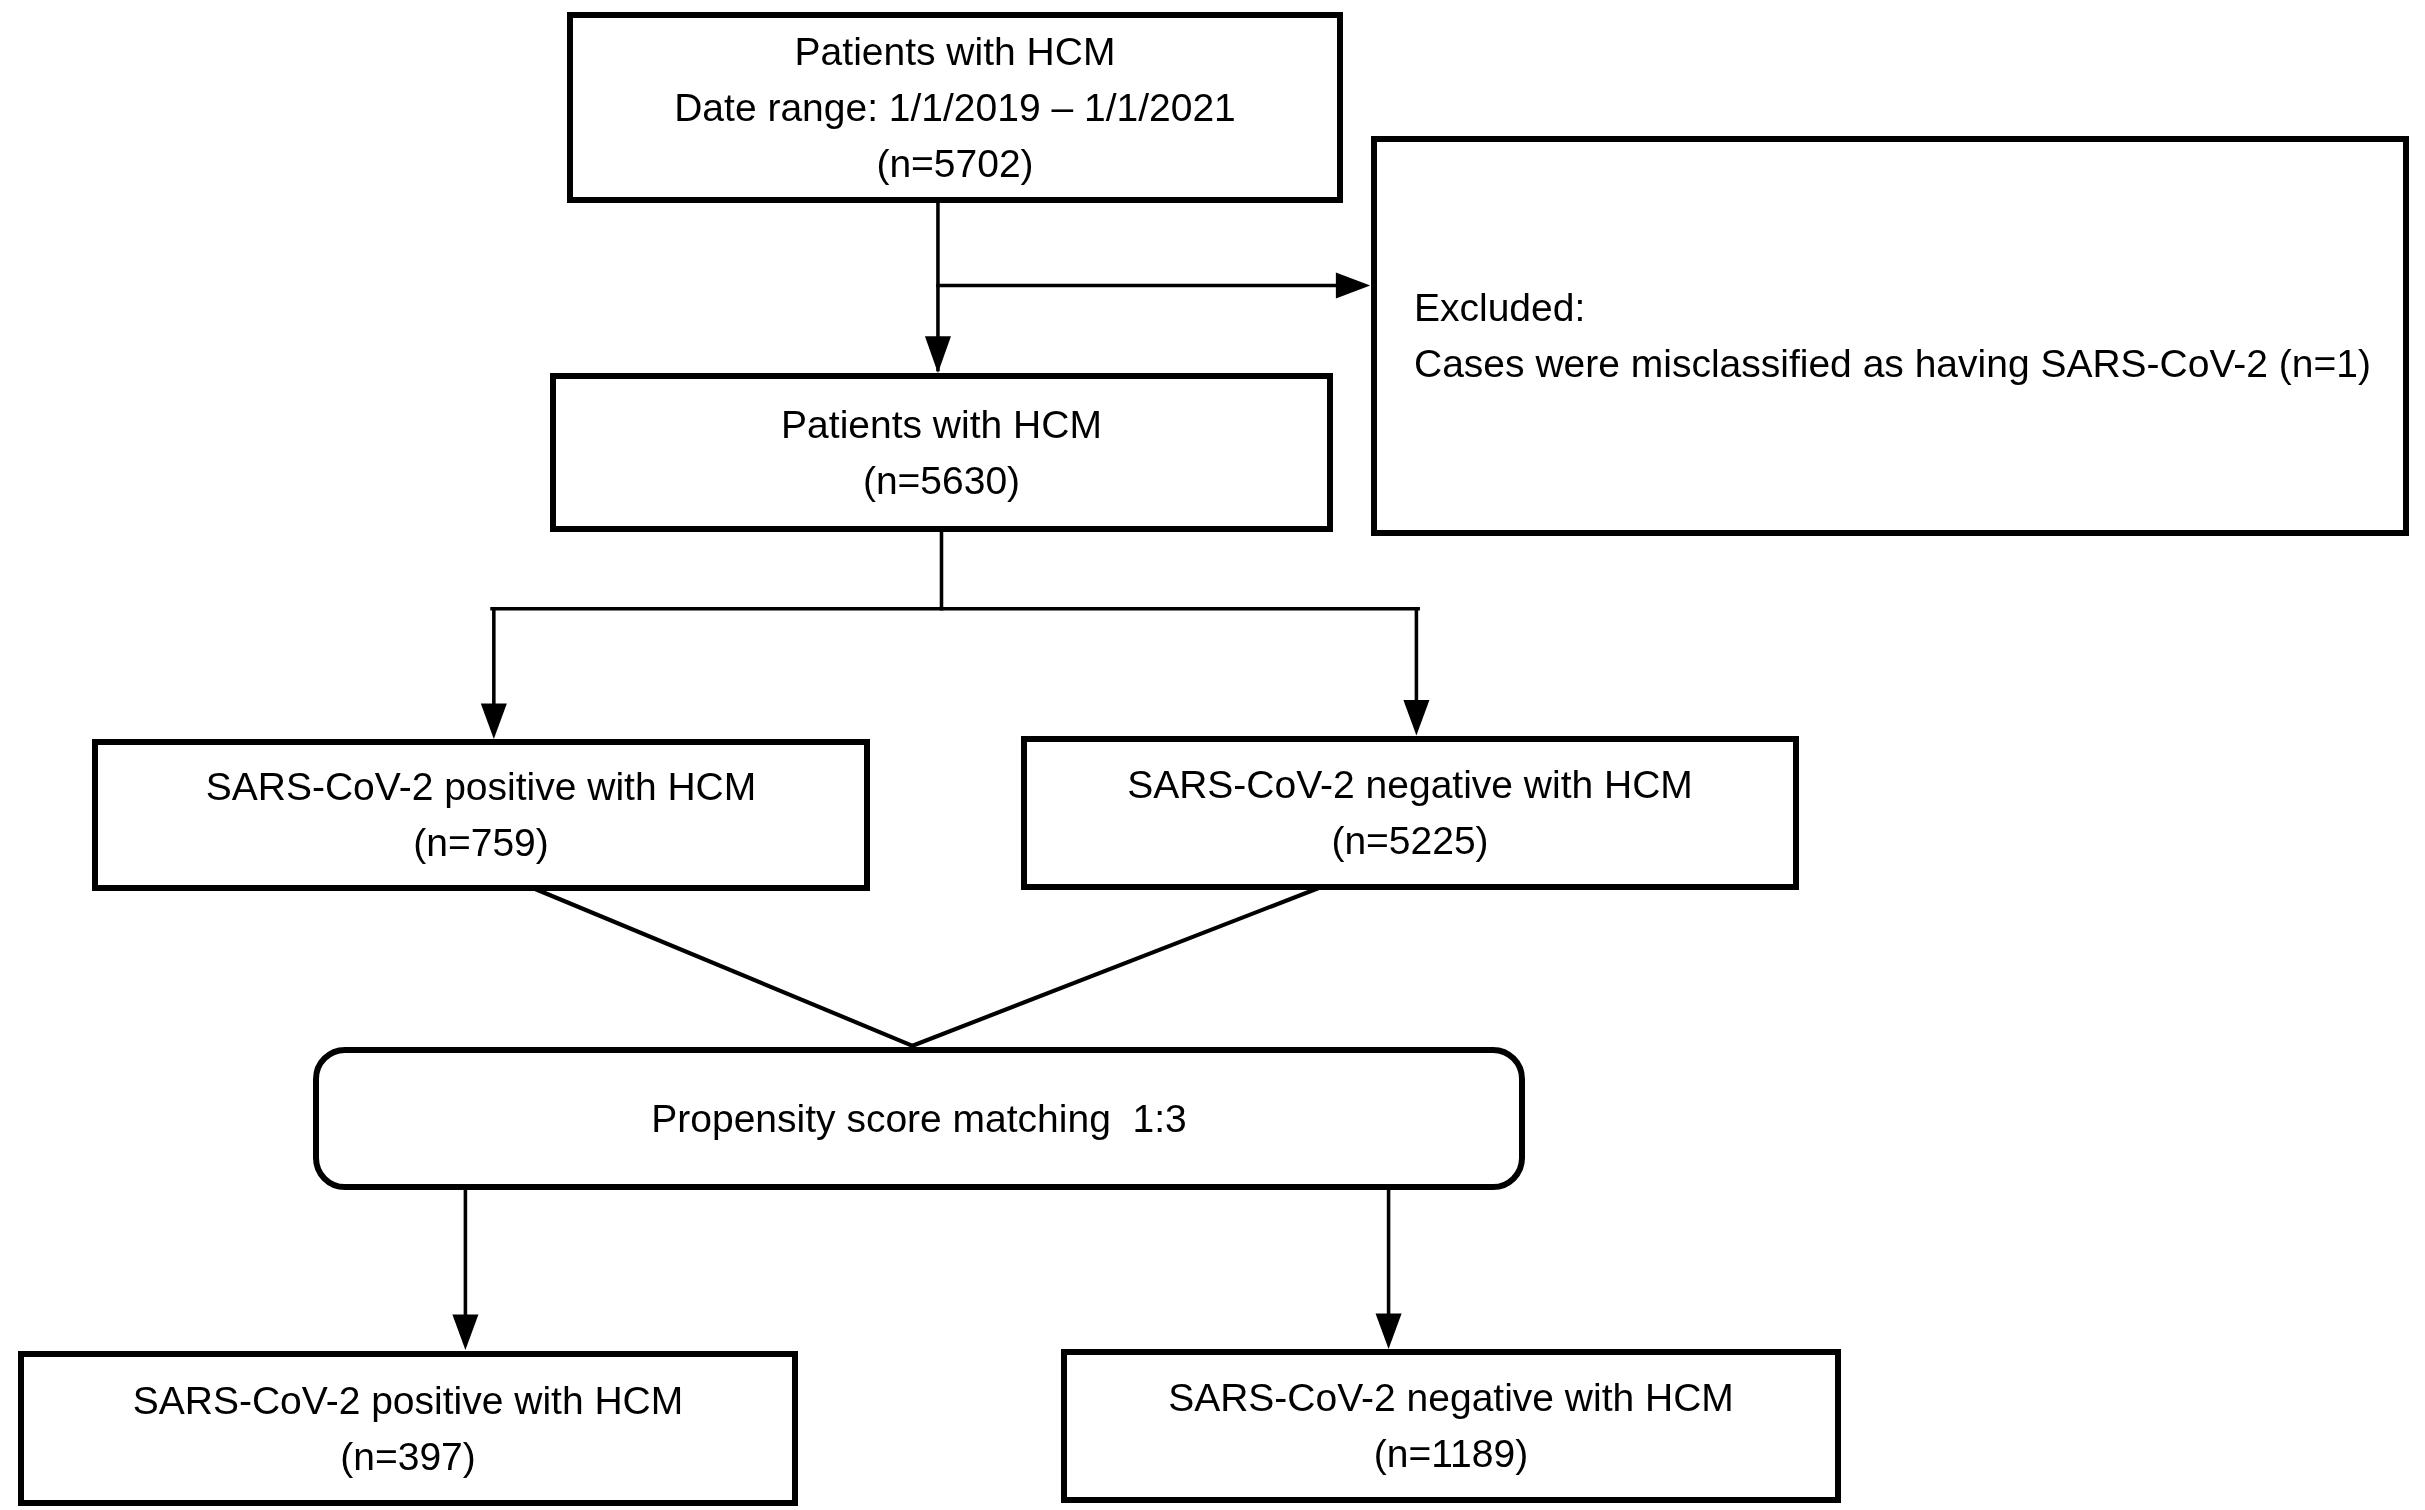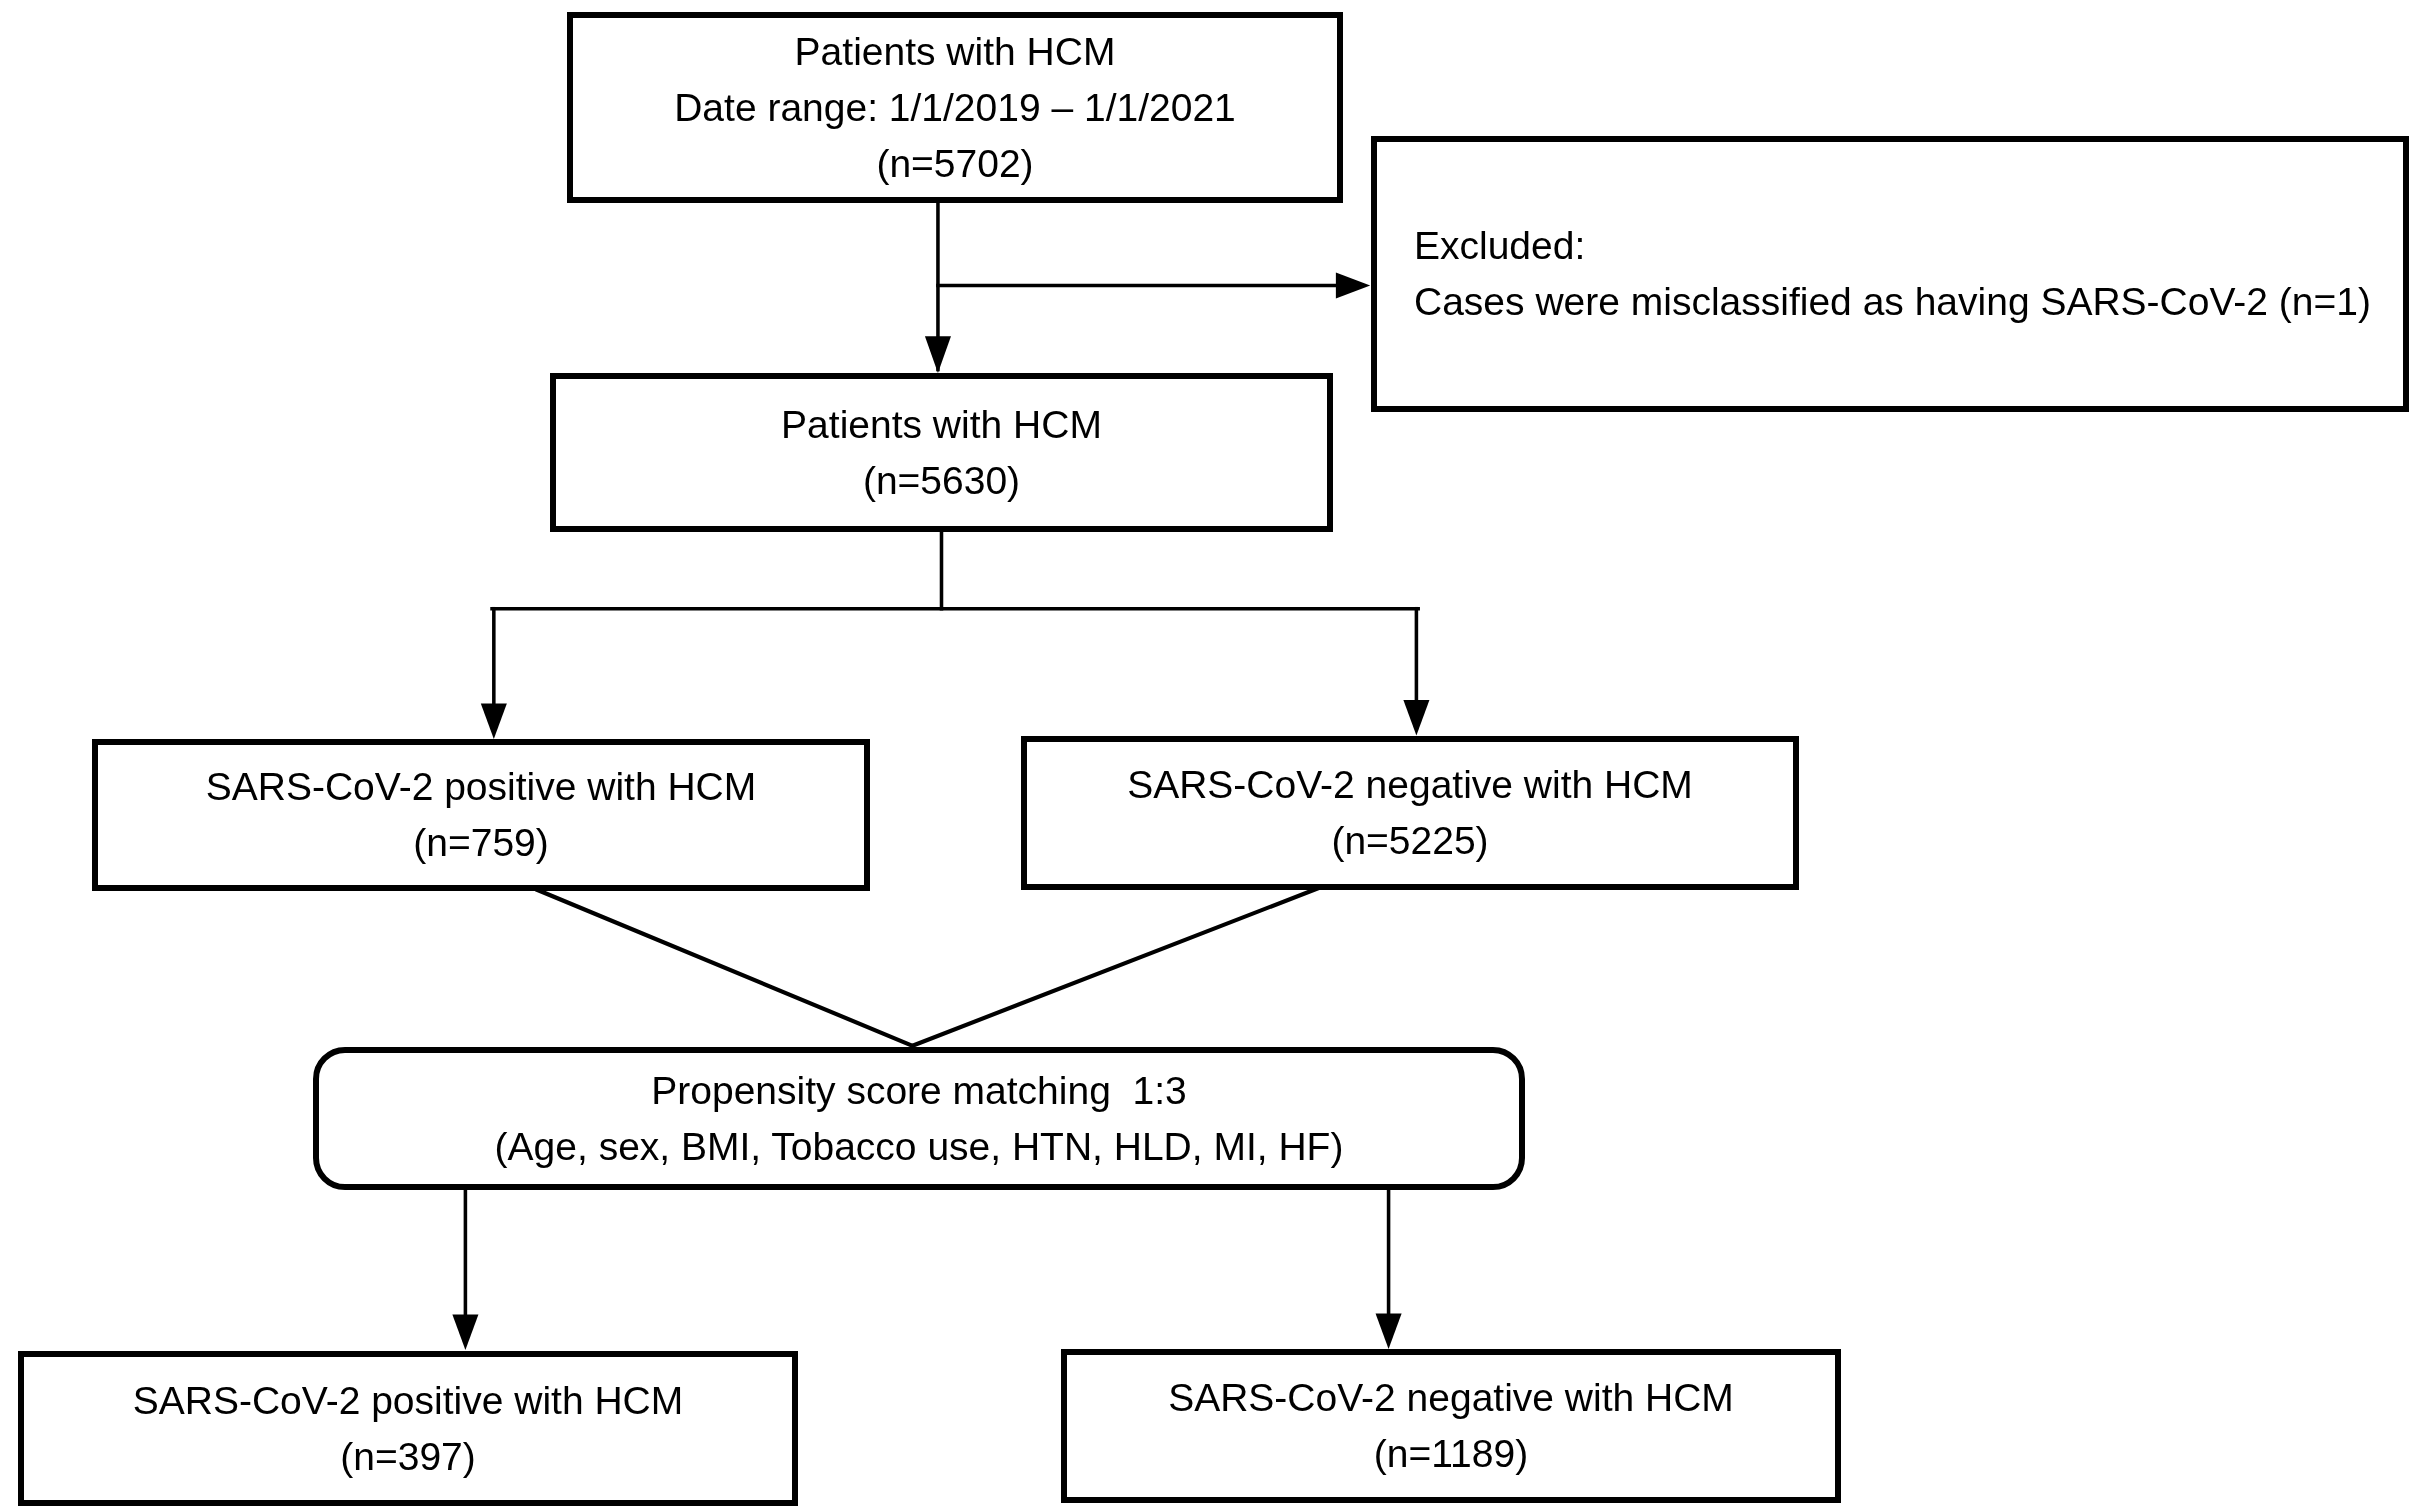--- a/index.html
+++ b/index.html
@@ -73,21 +73,21 @@
     <line x1="2344" y1="2010" x2="2344" y2="2222" stroke="#000" stroke-width="6" stroke-linecap="square"></line>
     <polygon points="2322,2218 2366,2218 2344,2278" fill="#000"></polygon>
   </svg>
 
   <div class="box center" style="left:567px; top:12.4px; width:776px; height:191px;">
     <div class="line">Patients with HCM</div>
     <div class="line">Date range: 1/1/2019 – 1/1/2021</div>
     <div class="line">(n=5702)</div>
   </div>
 
-  <div class="box left" style="left:1371px; top:136px; width:1038px; height:276px;">
+  <div class="box left" style="left:1371px; top:136px; width:1038px; height:400px;">
     <div class="line">Excluded:</div>
     <div class="line">Cases were misclassified as having SARS-CoV-2 (n=1)</div>
   </div>
 
   <div class="box center" style="left:550px; top:373px; width:783px; height:159px;">
     <div class="line">Patients with HCM</div>
     <div class="line">(n=5630)</div>
   </div>
 
   <div class="box center" style="left:92px; top:739px; width:778px; height:152px;">
@@ -95,21 +95,20 @@
     <div class="line">(n=759)</div>
   </div>
 
   <div class="box center" style="left:1021px; top:736px; width:778px; height:154px;">
     <div class="line">SARS-CoV-2 negative with HCM</div>
     <div class="line">(n=5225)</div>
   </div>
 
   <div class="box center" style="left:313px; top:1047px; width:1212px; height:143px;border-radius:32px;">
     <div class="line">Propensity score matching  1:3</div>
-    <div class="line">(Age, sex, BMI, Tobacco use, HTN, HLD, MI, HF)</div>
   </div>
 
   <div class="box center" style="left:18px; top:1351px; width:780px; height:155px;">
     <div class="line">SARS-CoV-2 positive with HCM</div>
     <div class="line">(n=397)</div>
   </div>
 
   <div class="box center" style="left:1061px; top:1349px; width:780px; height:154px;">
     <div class="line">SARS-CoV-2 negative with HCM</div>
     <div class="line">(n=1189)</div>

